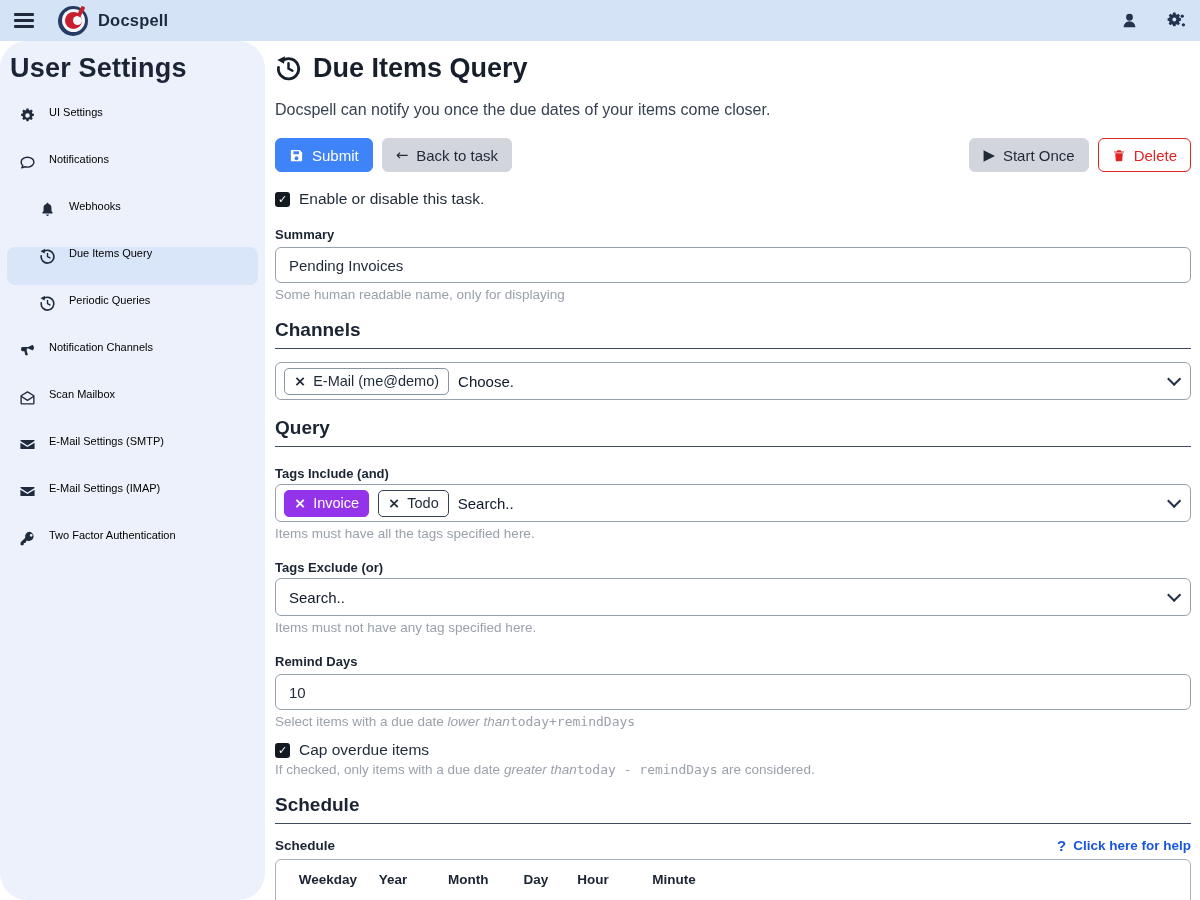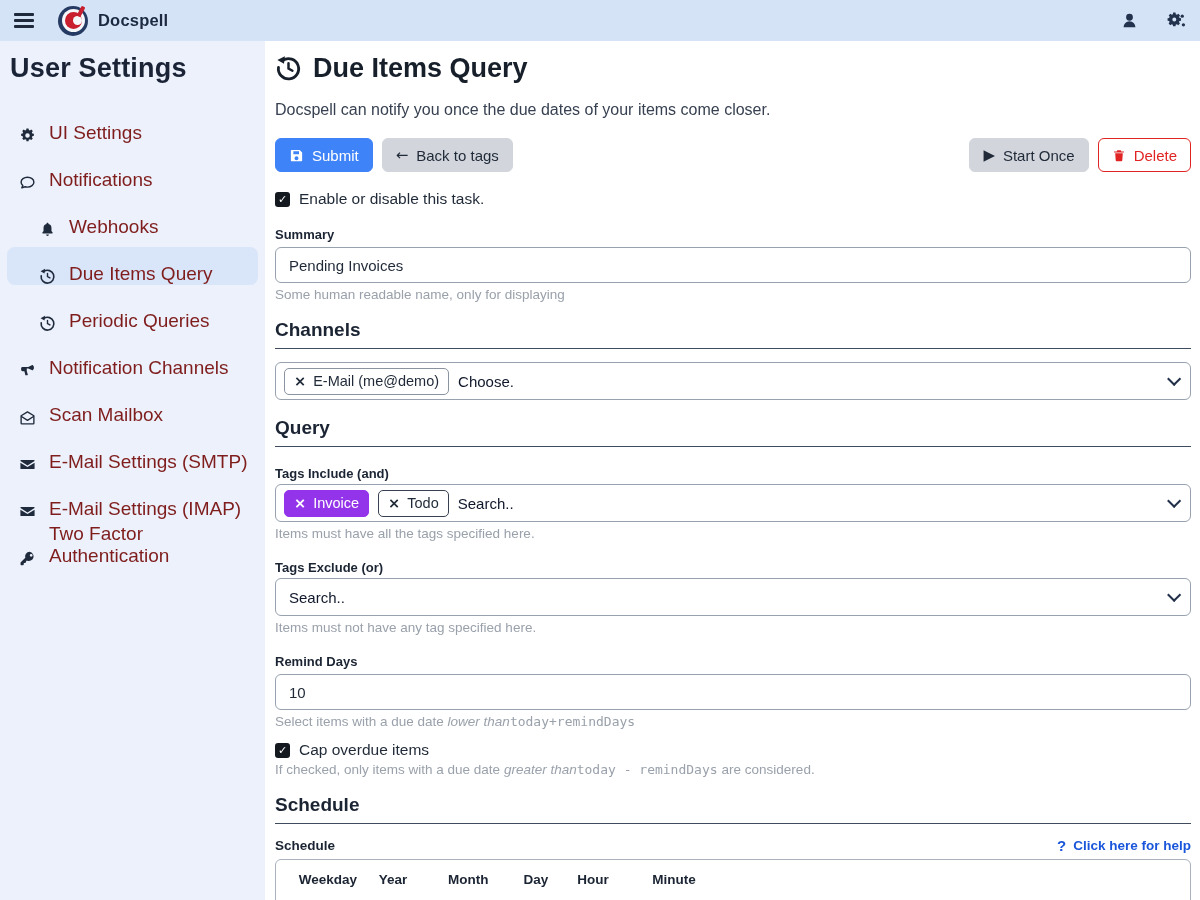--- a/index.html
+++ b/index.html
@@ -14,25 +14,25 @@
   .logo .li1 { position:absolute; inset:3.5px; border-radius:50%; background:#f5f7fa; }
   .logo .li2 { position:absolute; inset:6.5px; border-radius:50%; background:#c81e2e; }
   .logo .li3 { position:absolute; width:9px; height:9px; left:15px; top:10.5px; border-radius:50%; background:#f5f7fa; }
   .logo .li4 { position:absolute; width:4px; height:11px; background:#c81e2e; right:5px; top:0; transform:rotate(28deg); border-radius:1px; }
   .appname { font-weight:700; font-size:16.5px; color:#1c2940; letter-spacing:.2px; }
   .topbar-right { margin-left:auto; display:flex; align-items:center; gap:26px; color:#23334e; }
   .topbar-right svg { display:block; }
 
   
   .layout { display:flex; height:859px; }
-  aside { width:265px; background:#ecf1fb; height:100%; padding:10px 7px 0 7px; flex:0 0 auto; }
+  aside { width:265px; background:#ecf1fb; height:100%; padding:10px 7px 0 7px; flex:0 0 auto;border-radius:27px; }
   aside h1 { font-size:27px; font-weight:800; color:#1b2437; padding:2px 2px 0 3px; letter-spacing:.2px; }
   aside nav { margin-top:22px; }
-  .sitem { display:flex; align-items:flex-end; gap:13px; height:38px; margin-bottom:9px; padding-left:11px;
-           border-radius:8px; font-size:19px; color:#7f1d1d; cursor:pointer; }
+  .sitem { display:flex; align-items:flex-start; gap:13px; height:38px; margin-bottom:9px; padding-left:11px;
+           border-radius:8px; font-size:11px; color:#000000; cursor:pointer; }
   .sitem.indent { padding-left:31px; }
   .sitem.active { background:#d9e5f9; }
   .sicon { width:18px; height:18px; flex:0 0 auto; display:flex; align-items:center; justify-content:center; color:#1f2a3c; }
   .sicon svg { width:17px; height:17px; display:block; }
 
   main { flex:1; padding:0 9px 0 10px; background:#fff; }
 
   
   .page-title { display:flex; align-items:center; gap:11px; margin-top:12px; font-size:27px; font-weight:800; color:#171f2b; }
   .title-icon { width:27px; height:27px; color:#171f2b; }
@@ -229,21 +229,21 @@
 
     <div class="btnrow">
       <button class="btn primary">
         <svg width="15" height="15" viewBox="0 0 24 24" fill="#fff">
             <path d="M4 3h13l4 4v13a1 1 0 0 1-1 1H4a1 1 0 0 1-1-1V4a1 1 0 0 1 1-1zm3 2v5h9V5H7zm5 8a3.2 3.2 0 1 0 0 6.4 3.2 3.2 0 0 0 0-6.4z"></path>
           </svg>
         <span>Submit</span>
       </button>
       <button class="btn gray">
         <span class="glyph">←</span>
-        <span>Back to tags</span>
+        <span>Back to task</span>
       </button>
       <div class="spacer"></div>
       <button class="btn gray">
         <span class="glyph">▶</span>
         <span>Start Once</span>
       </button>
       <button class="btn danger">
         <svg width="14" height="15" viewBox="0 0 24 24" fill="#e02424">
             <path d="M9 3h6l1 2h4.5v2h-17V5H8l1-2zM5.5 8h13l-.85 12.3a1.8 1.8 0 0 1-1.8 1.7H8.15a1.8 1.8 0 0 1-1.8-1.7L5.5 8z"></path>
           </svg>

